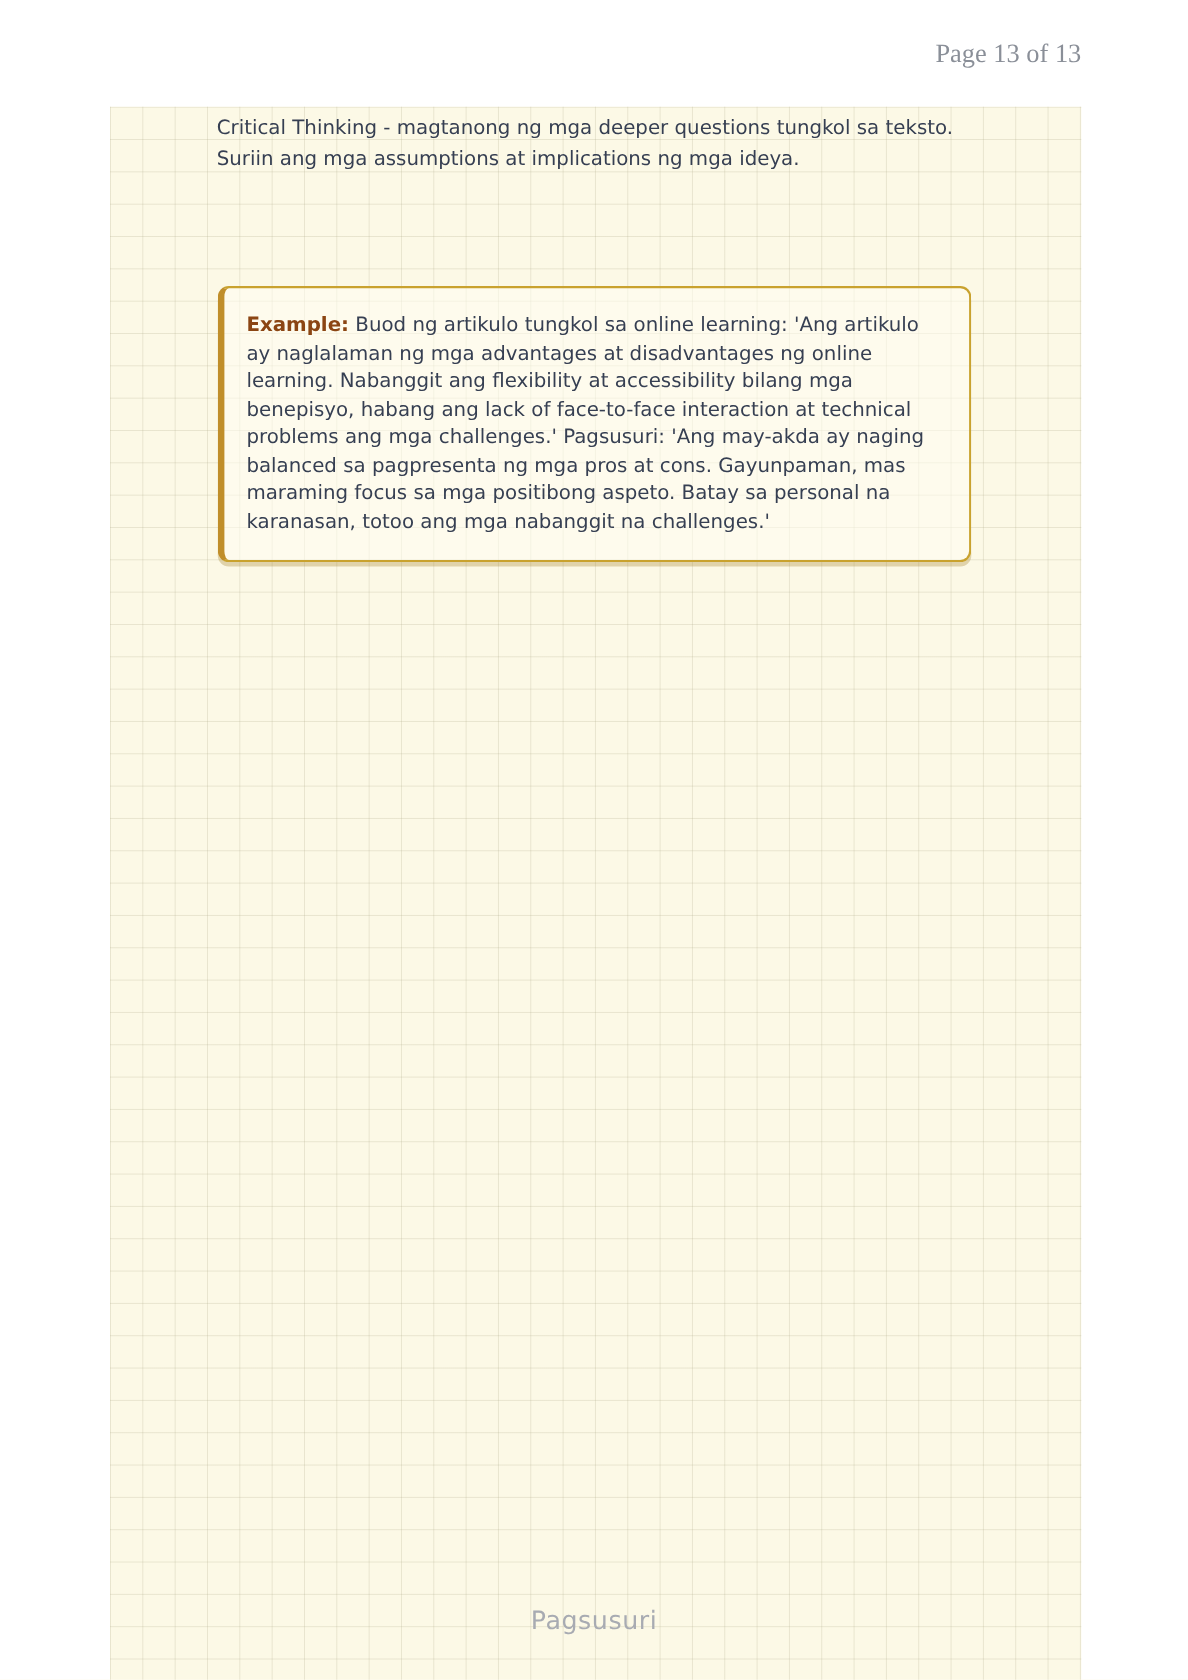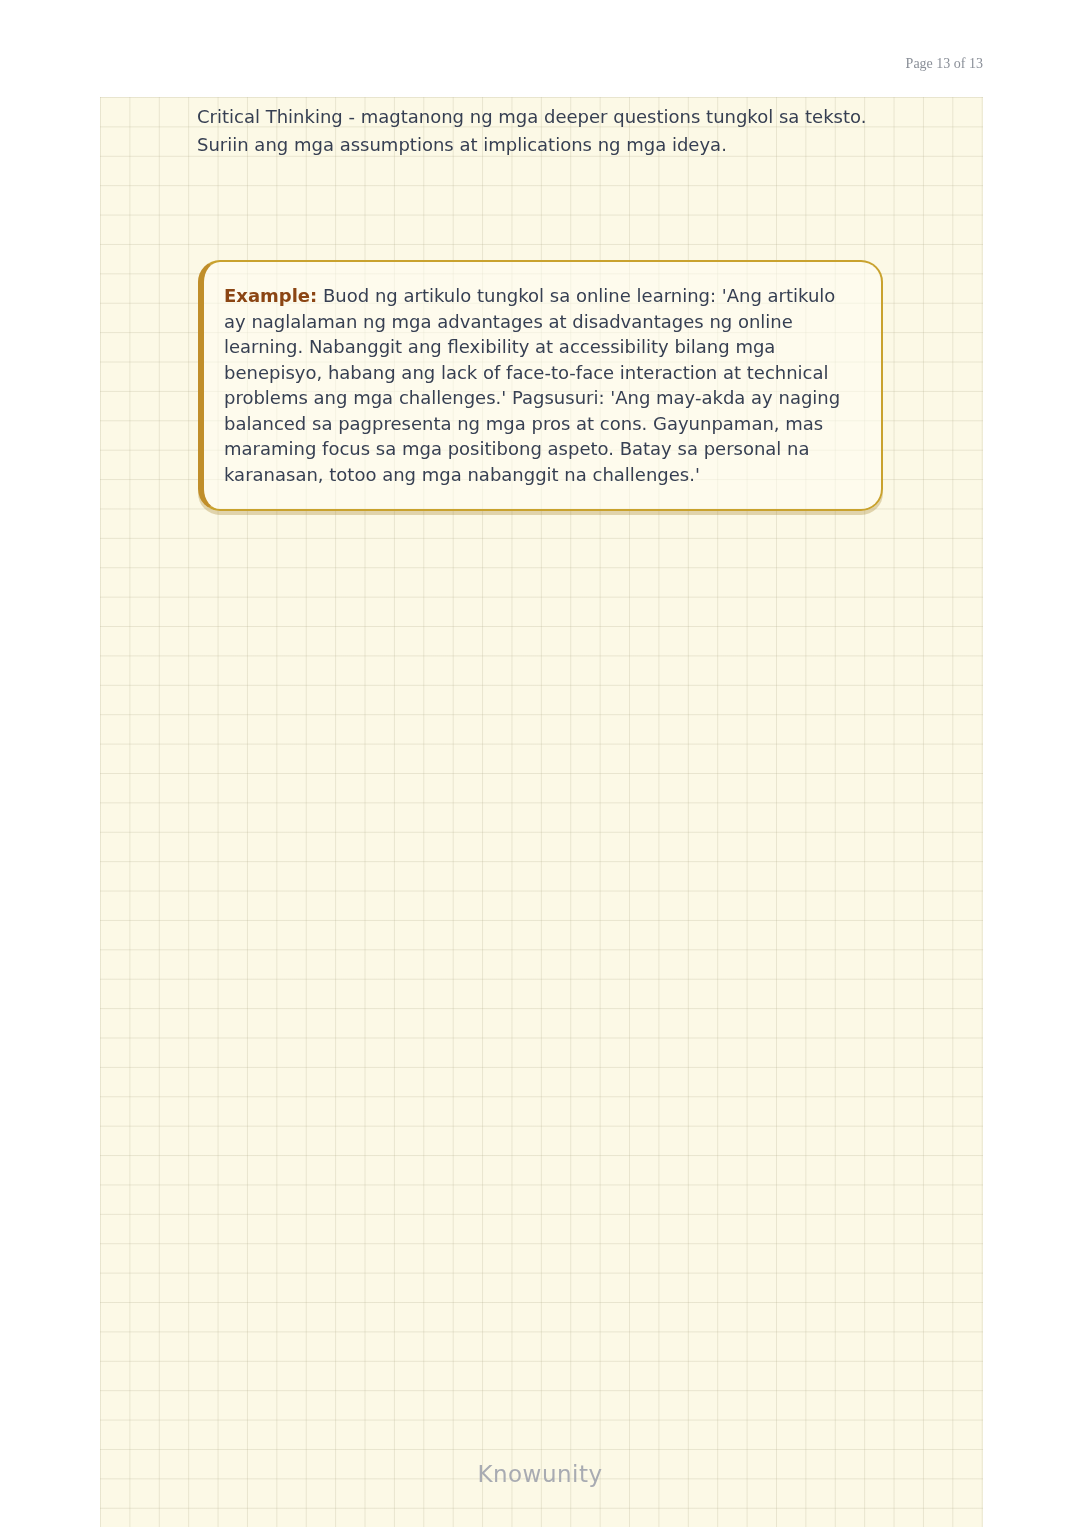--- a/index.html
+++ b/index.html
@@ -19,23 +19,22 @@
     position:relative;
     background:#ffffff;
     font-family:"DejaVu Sans","Liberation Sans",sans-serif;
     overflow:hidden;
   }
   .page-indicator{
     position:absolute;
     top:36px;
     right:97px;
     font-family:"Liberation Serif","DejaVu Serif",serif;
-    font-size:14px;
+    font-size:24px;
     color:var(--page-indicator);
-    margin-top:20px;
   }
   .paper{
     position:absolute;
     left:100px;
     top:97px;
     width:883px;
     height:1512px;
     background-color:var(--paper-bg);
     background-image:
       linear-gradient(to right, var(--grid-line) 1px, transparent 1px),
@@ -54,21 +53,21 @@
     margin-bottom:19px;
   }
   .example-box{
     position:absolute;
     left:98px;
     top:163px;
     width:685px;
     min-height:246px;
     border:2px solid var(--box-border);
     border-left:6px solid var(--box-border-left);
-    border-radius:22px;
+    border-radius:10px;
     background:var(--box-bg);
     box-shadow:0 4px 0 rgba(172,140,60,0.35);
     padding:21px 28px 22px 20px;
   }
   .example-text{
     font-size:18px;
     line-height:25.5px;
     color:var(--text-color);
     max-width:632px;
   }
@@ -95,13 +94,13 @@
 <div class="paper">
   <div class="paper-content">
     <p class="doc-paragraph">Critical Thinking - magtanong ng mga deeper questions tungkol sa teksto. Suriin ang mga assumptions at implications ng mga ideya.</p>
   </div>
 
   <div class="example-box">
     <p class="example-text"><span class="example-label">Example:</span><span> Buod ng artikulo tungkol sa online learning: 'Ang artikulo ay naglalaman ng mga advantages at disadvantages ng online learning. Nabanggit ang flexibility at accessibility bilang mga benepisyo, habang ang lack of face-to-face interaction at technical problems ang mga challenges.' Pagsusuri: 'Ang may-akda ay naging balanced sa pagpresenta ng mga pros at cons. Gayunpaman, mas maraming focus sa mga positibong aspeto. Batay sa personal na karanasan, totoo ang mga nabanggit na challenges.'</span></p>
   </div>
 </div>
 
-<div class="footer-brand">Knowunity</div>
+<div class="footer-brand">Pagsusuri</div>
 
 </body></html>

